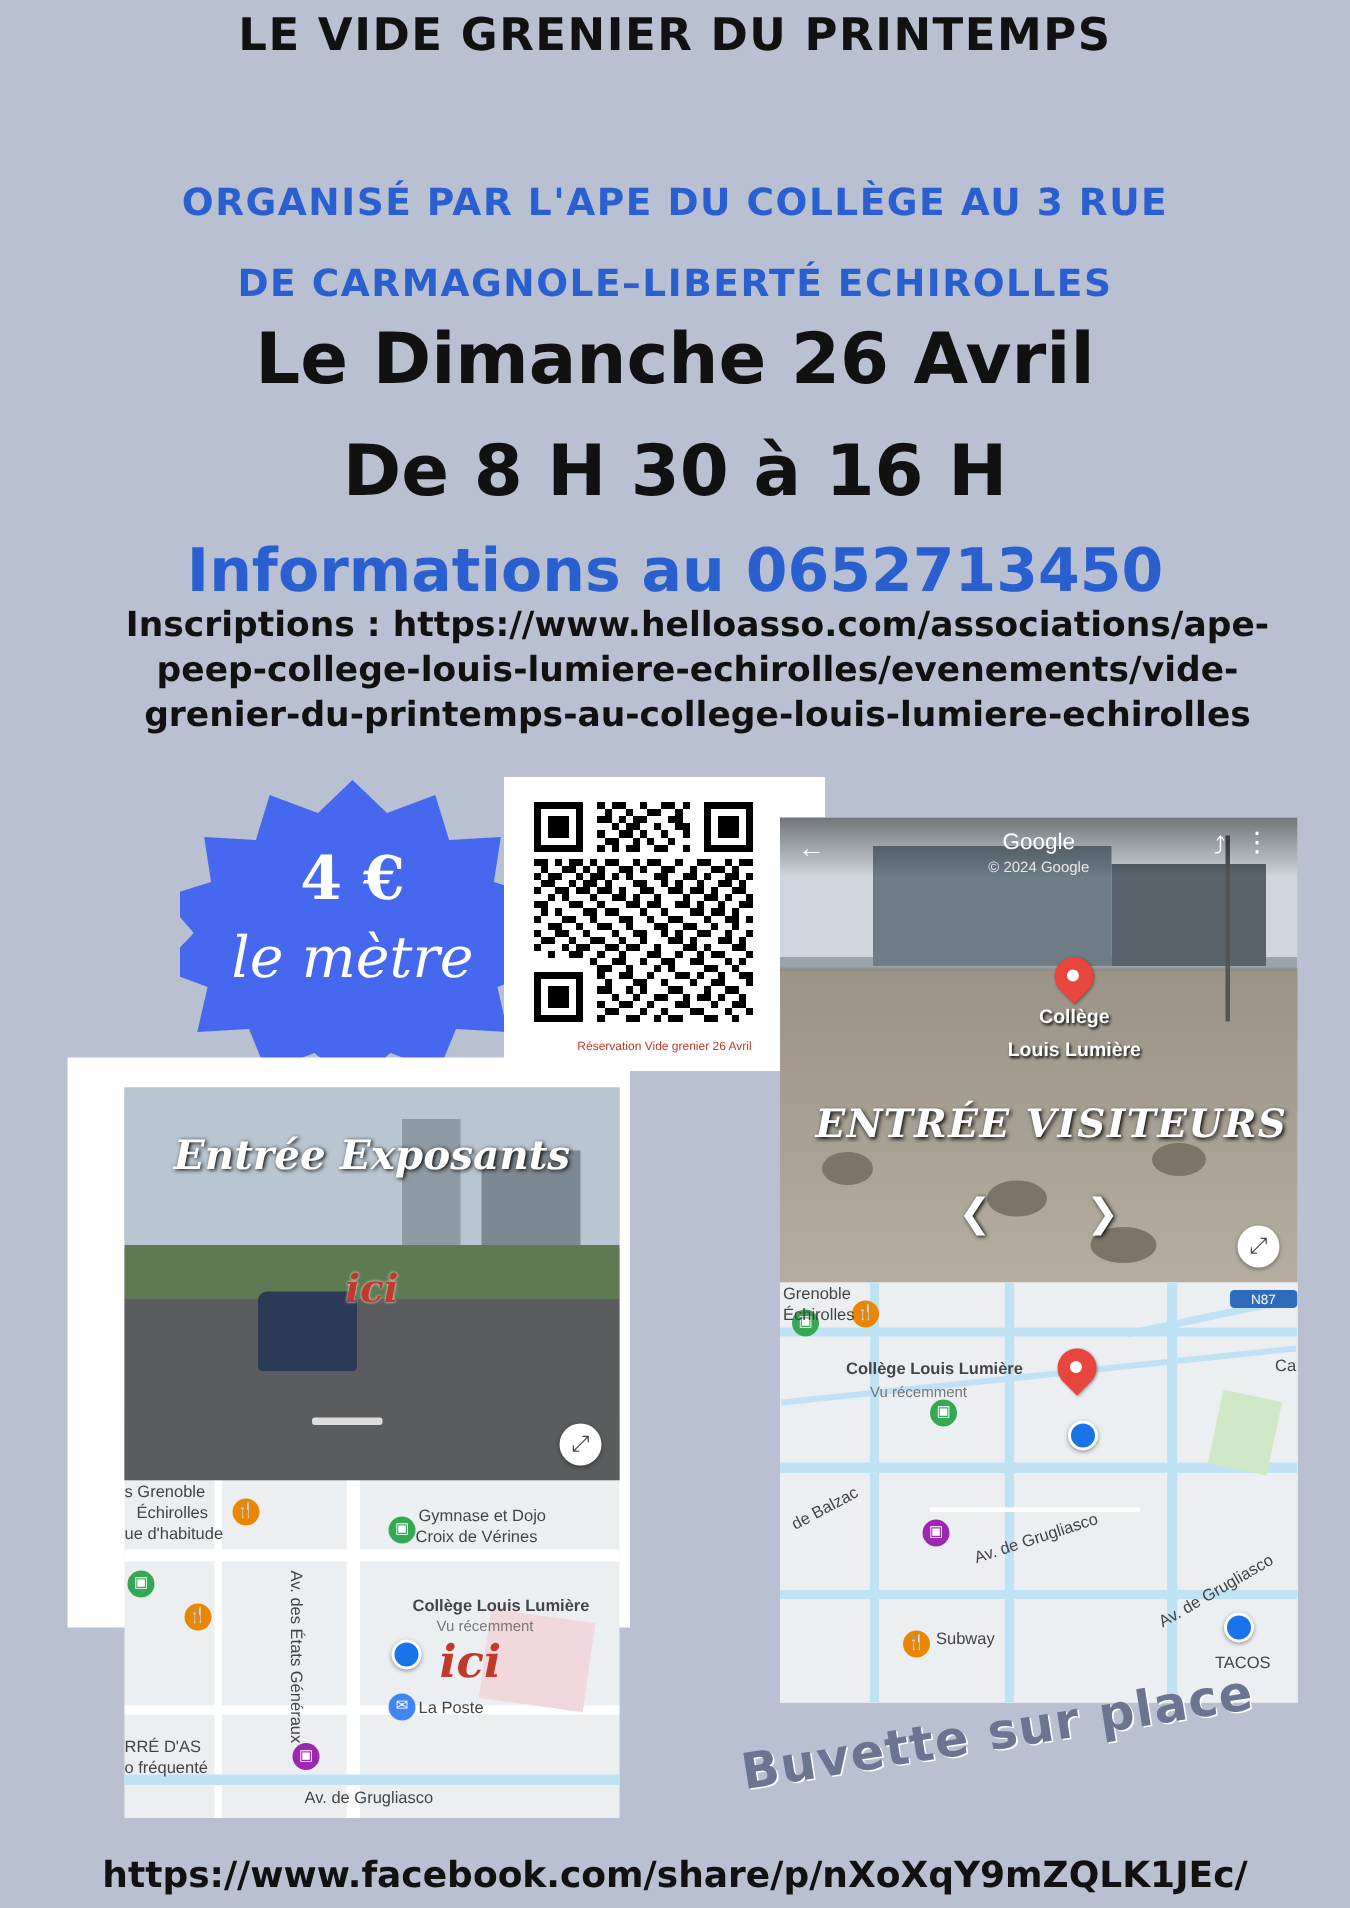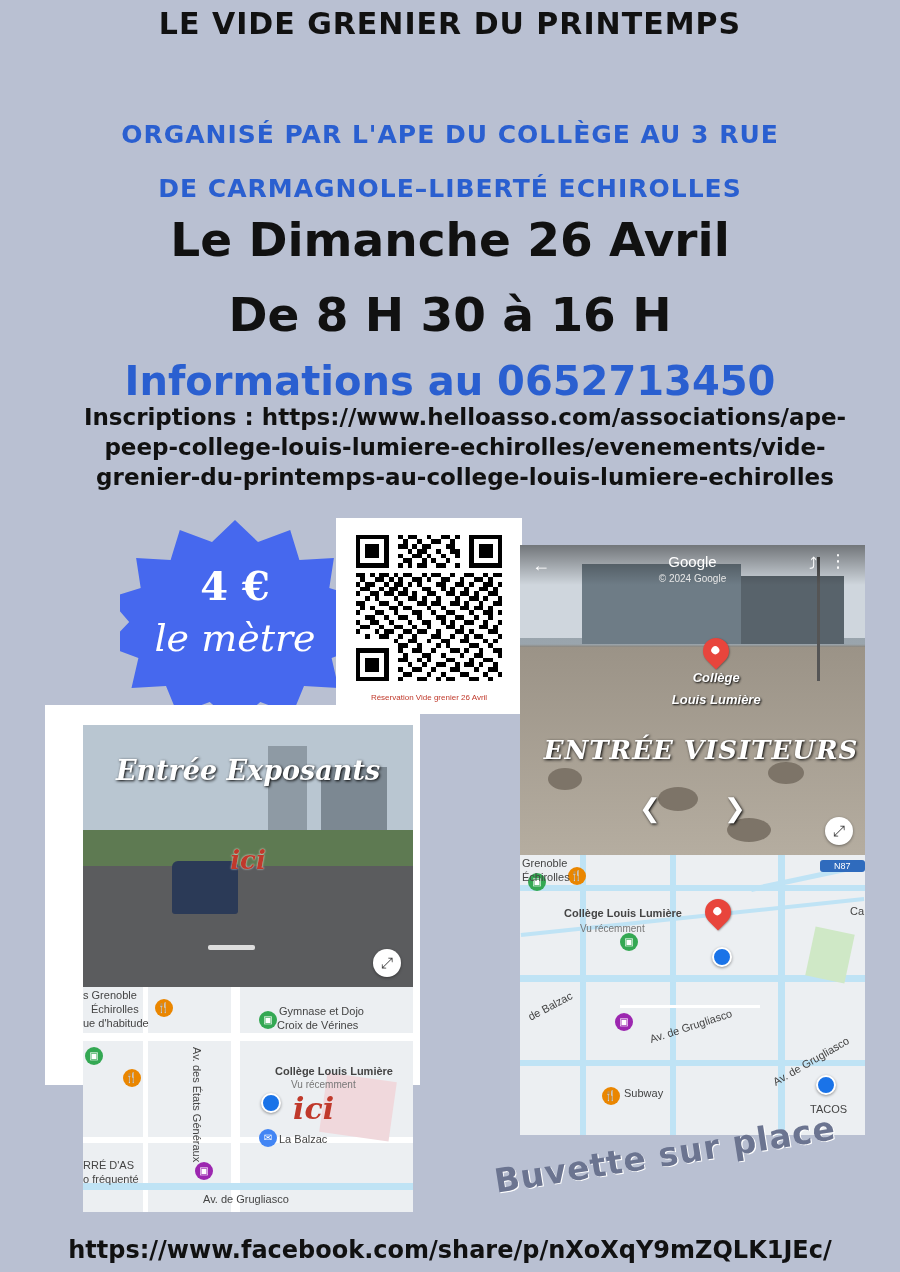--- a/index.html
+++ b/index.html
@@ -60,20 +60,21 @@
   }
   #priceunit{
     position:absolute;left:0;right:0;top:96px;
     font-family:"DejaVu Serif", serif;font-style:italic;font-size:38px;
   }
 
   
   #qrcard{
     position:absolute;left:336px;top:518px;width:186px;height:196px;
     background:#fff;
+    padding-left:28px;
   }
   #qrimg{position:absolute;left:10px;top:12px;width:166px;height:156px;}
   #qrcaption{
     position:absolute;left:0;right:0;bottom:12px;text-align:center;
     font-size:8px;color:#c0392b;font-family:"Liberation Sans", sans-serif;
   }
 
   
   #cardright{
     position:absolute;left:520px;top:545px;width:345px;height:590px;background:#fff;
@@ -101,21 +102,21 @@
   .gcopy{position:absolute;top:28px;left:0;right:0;text-align:center;color:#e7e7e7;font-size:10px;}
   .gback{position:absolute;left:12px;top:10px;color:#fff;font-size:18px;}
   .gshare{position:absolute;right:48px;top:10px;color:#fff;font-size:16px;}
   .gdots{position:absolute;right:18px;top:8px;color:#fff;font-size:18px;line-height:16px;}
   .pinwrap{position:absolute;left:44%;top:30%;text-align:center;}
   .pin{width:26px;height:26px;border-radius:50% 50% 50% 0;background:#e8453c;
        transform:rotate(-45deg);margin:0 auto;box-shadow:0 1px 2px rgba(0,0,0,.4);}
   .pin:after{content:"";position:absolute;left:9px;top:8px;width:8px;height:8px;
        background:#fff;border-radius:50%;}
   .pinlabel{color:#fff;font-size:13px;font-weight:bold;text-shadow:1px 1px 2px #000;
-       line-height:16px;margin-top:6px;font-style:italic;}
+       line-height:16px;margin-top:6px;}
   .arrows{position:absolute;left:0;right:0;top:248px;text-align:center;color:#fff;
        font-size:26px;text-shadow:1px 1px 3px #000;}
   .arrows span{margin:0 28px;}
   .expandbtn{position:absolute;right:12px;bottom:10px;width:28px;height:28px;border-radius:50%;
        background:#fff;color:#444;font-size:15px;line-height:28px;text-align:center;
        box-shadow:0 1px 3px rgba(0,0,0,.4);}
 
   
   .map{position:absolute;background:#eceff2;overflow:hidden;}
   .road{position:absolute;background:#bfe3f5;}
@@ -537,21 +538,21 @@
       <div id="mapici" style="top:104px;left:210px;transform:none;">ici</div>
 
       <div class="maplabel" style="left:192px;top:78px;font-weight:bold;">Collège Louis Lumière</div>
       <div class="maplabel" style="left:208px;top:92px;font-size:10px;color:#777;">Vu récemment</div>
       <div class="maplabel" style="left:0;top:2px;">s Grenoble</div>
       <div class="maplabel" style="left:8px;top:16px;">Échirolles</div>
       <div class="maplabel" style="left:0;top:30px;">ue d'habitude</div>
       <div class="maplabel" style="left:196px;top:18px;">Gymnase et Dojo</div>
       <div class="maplabel" style="left:194px;top:32px;">Croix de Vérines</div>
       <div class="maplabel" style="left:120px;top:60px;transform:rotate(90deg);transform-origin:left top;">Av. des États Généraux</div>
-      <div class="maplabel" style="left:196px;top:146px;">La Balzac</div>
+      <div class="maplabel" style="left:196px;top:146px;">La Poste</div>
       <div class="maplabel" style="left:0;top:172px;">RRÉ D'AS</div>
       <div class="maplabel" style="left:0;top:186px;">o fréquenté</div>
       <div class="maplabel" style="left:120px;top:206px;">Av. de Grugliasco</div>
     </div>
   </div>
 
   <div id="buvette">Buvette sur place</div>
   <div id="facebook">https://www.facebook.com/share/p/nXoXqY9mZQLK1JEc/</div>
 </div>
 

